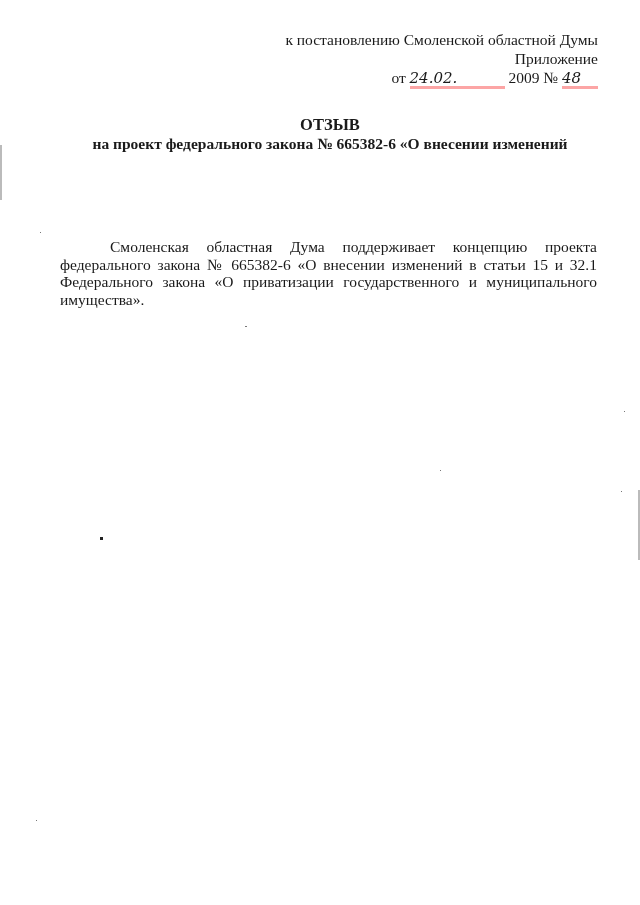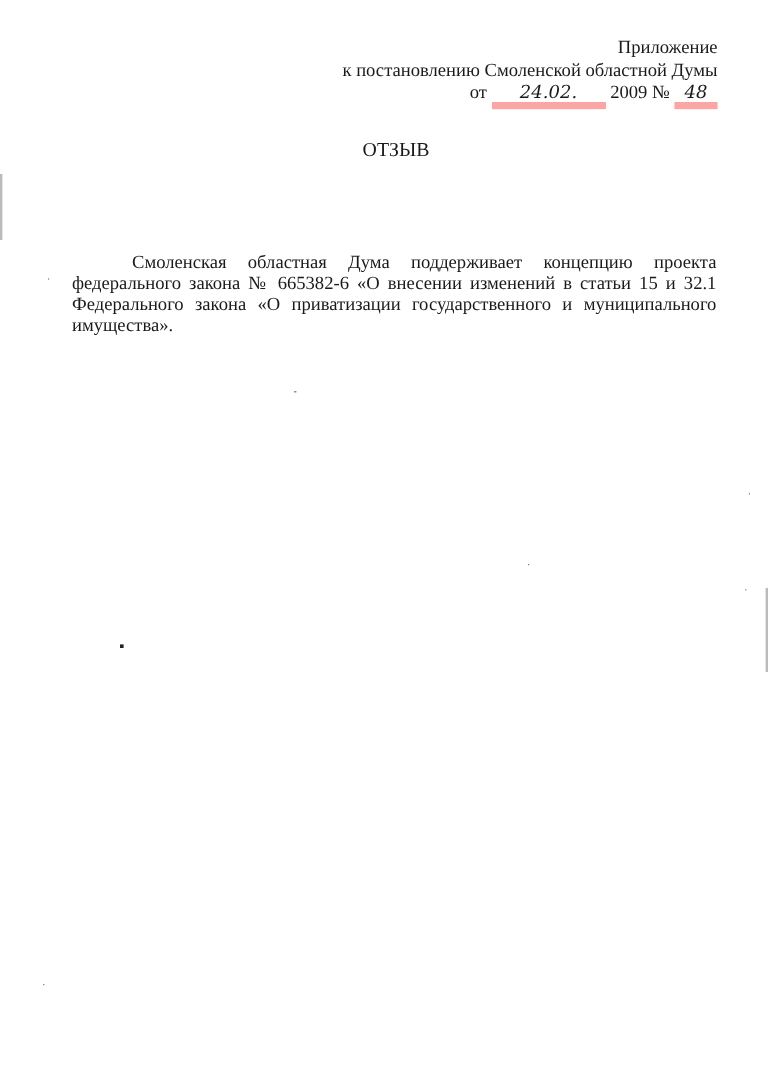--- a/index.html
+++ b/index.html
@@ -3,52 +3,53 @@
   <meta charset="utf-8">
   <style>
     html, body { margin: 0; padding: 0; }
     body {
       width: 640px; height: 905px; background: #ffffff; position: relative; overflow: hidden;
       font-family: "Liberation Serif", "DejaVu Serif", serif; color: #1a1a1a;
     }
     .page { position: absolute; left: 0; top: 0; width: 640px; height: 905px; }
     .header-block { position: absolute; right: 42px; top: 30px; text-align: right; font-size: 15.5px; line-height: 19px; }
     .hw { font-family: "DejaVu Serif", serif; font-style: italic; font-size: 15px; letter-spacing: 0px; }
-    .uline { display: inline-block; border-bottom: 6px solid #fca5a5; text-align: center; line-height: 15px; }
+    .uline { display: inline-block; border-bottom: 3px solid #fca5a5; text-align: left; line-height: 15px; }
     .date-field { width: 95px; }
     .num-field { width: 36px; }
-    .title-block { position: absolute; left: 60px; width: 540px; top: 116px; text-align: center; font-weight: normal; font-size: 15.5px; line-height: 18.5px; }
+    .title-block { position: absolute; left: 60px; width: 540px; top: 116px; text-align: center; font-weight: bold; font-size: 15.5px; line-height: 18.5px; }
     .title-main { font-size: 16.5px; }
-    .body-text { position: absolute; left: 60px; width: 537px; top: 210px; font-size: 15.5px; line-height: 17.5px; text-align: justify; text-indent: 50px; }
+    .body-text { position: absolute; left: 60px; width: 537px; top: 238px; font-size: 15.5px; line-height: 17.5px; text-align: justify; text-indent: 50px; }
     .artifact { position: absolute; background: #777; }
     .edge-left { position: absolute; left: 0; top: 145px; width: 2px; height: 55px; background: #bbb; }
     .edge-right { position: absolute; right: 0; top: 490px; width: 2px; height: 70px; background: #bbb; }
   </style>
 </head>
 <body>
 
 <div class="page">
 
   <div class="edge-left"></div>
   <div class="edge-right"></div>
 
   <div class="header-block">
+    <div>к постановлению Смоленской областной Думы</div>
     <div>Приложение</div>
-    <div>к постановлению Смоленской областной Думы</div>
     <div>
       <span>от</span>
       <span class="uline date-field"><span class="hw">24.02.</span></span>
       <span>2009</span>
       <span>№</span>
       <span class="uline num-field"><span class="hw">48</span></span>
     </div>
   </div>
 
   <div class="title-block">
     <div class="title-main">ОТЗЫВ</div>
+    <div>на проект федерального закона № 665382-6 «О внесении изменений</div>
   </div>
 
   <div class="body-text">Смоленская областная Дума поддерживает концепцию проекта федерального закона № 665382-6 «О внесении изменений в статьи 15 и 32.1 Федерального закона «О приватизации государственного и муниципального имущества».</div>
 
   <div class="artifact" style="left:100px; top:537px; width:3px; height:3px; background:#222;"></div>
   <div class="artifact" style="left:245px; top:326px; width:2px; height:1px;"></div>
   <div class="artifact" style="left:40px; top:232px; width:1px; height:1px;"></div>
   <div class="artifact" style="left:624px; top:411px; width:1px; height:1px;"></div>
   <div class="artifact" style="left:621px; top:491px; width:1px; height:1px;"></div>
   <div class="artifact" style="left:36px; top:820px; width:1px; height:1px;"></div>

